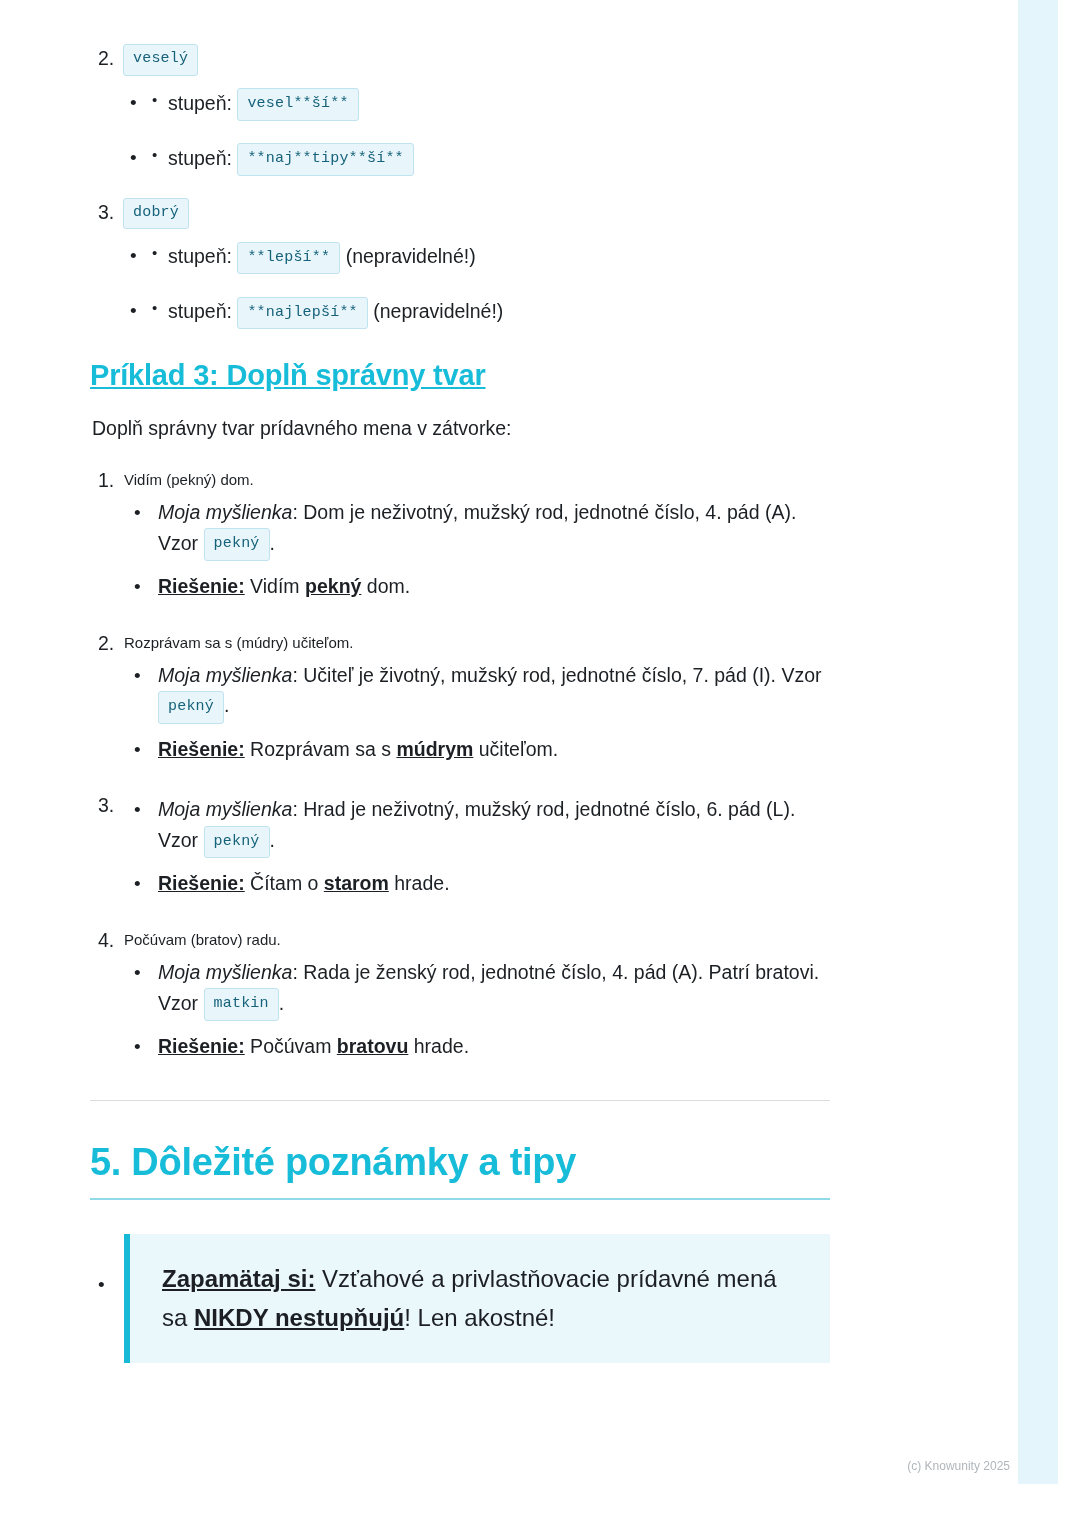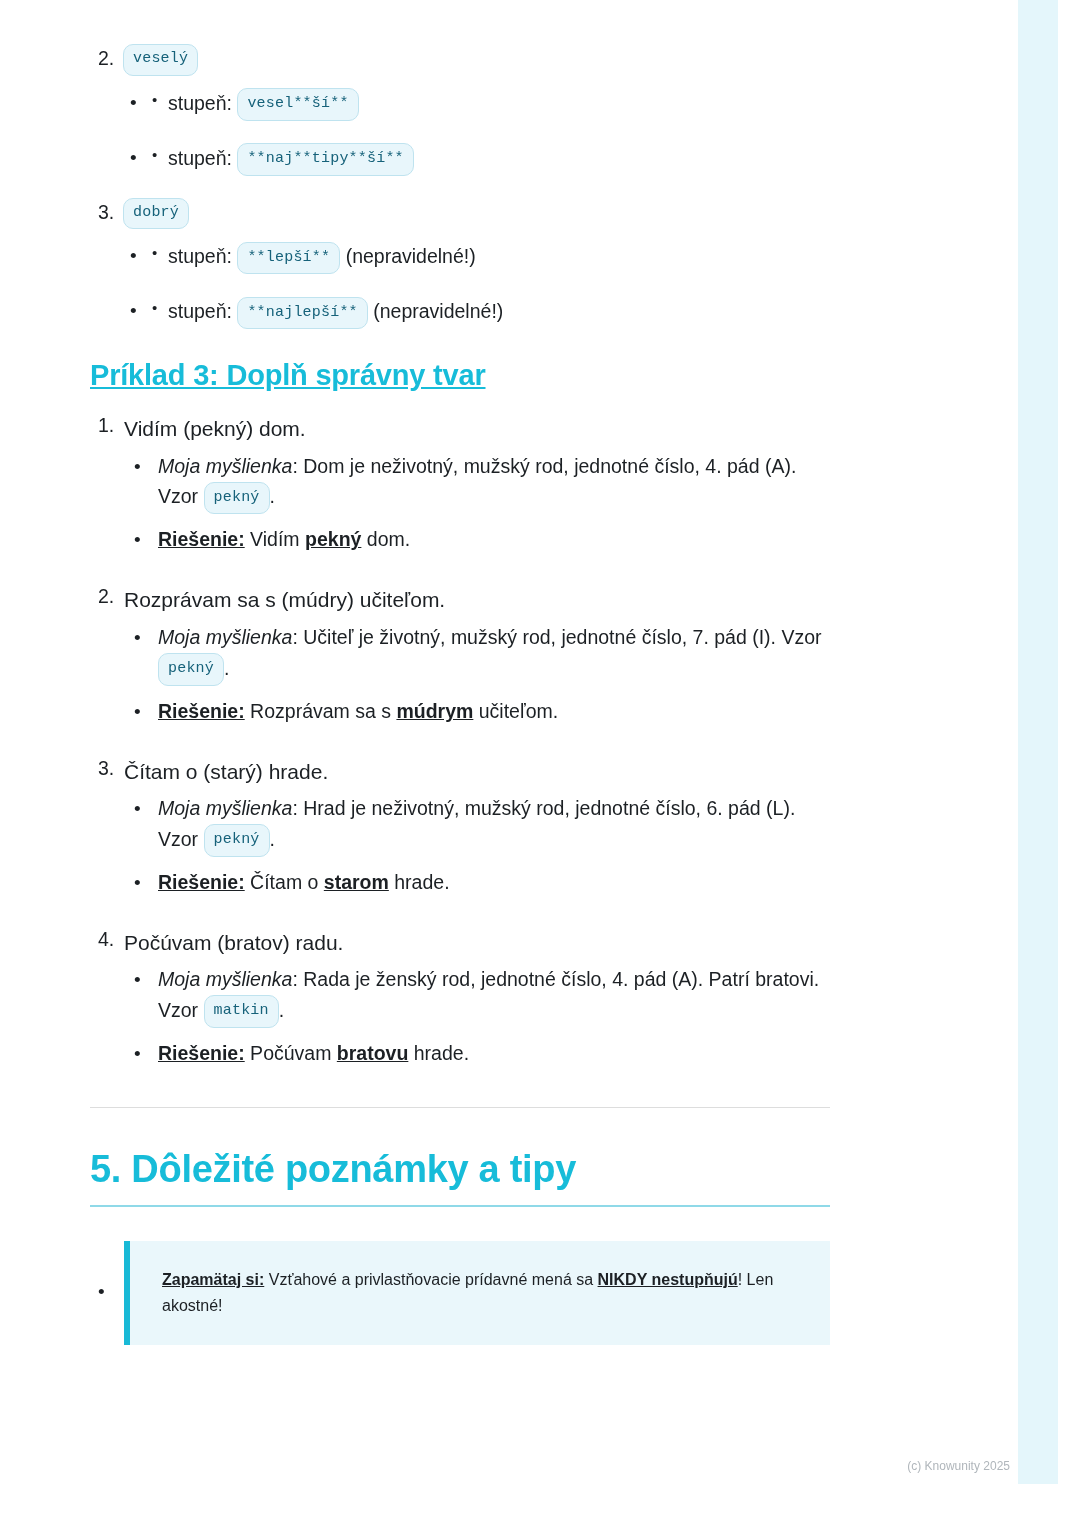--- a/index.html
+++ b/index.html
@@ -50,21 +50,21 @@
     top: 0;
     font-size: 19.5px;
     color: #1c2024;
   }
   .code {
     display: inline-block;
     font-family: "Liberation Mono", monospace;
     font-size: 15px;
     background: #e8f6fb;
     border: 1px solid #bfe3ef;
-    border-radius: 10px;
+    border-radius: 3px;
     padding: 3px 9px 4px 9px;
     color: #16627a;
     vertical-align: middle;
     letter-spacing: 0.2px;
   }
   .sub-li {
     position: relative;
     padding-left: 78px;
     font-size: 19.5px;
     line-height: 1.55;
@@ -109,21 +109,21 @@
     padding-left: 34px;
     margin-bottom: 6px;
   }
   .ex-num {
     position: absolute;
     left: 8px;
     top: 0;
     font-size: 19.5px;
   }
   .ex-title {
-    font-size: 21px;
+    font-size: 15px;
     line-height: 1.45;
     margin-bottom: 6px;
   }
   .ex-sub {
     position: relative;
     padding-left: 34px;
     font-size: 19.5px;
     line-height: 1.58;
     margin-bottom: 10px;
   }
@@ -163,21 +163,21 @@
   .note-row .dot {
     position: absolute;
     left: 8px;
     top: 40px;
     font-size: 19px;
   }
   .callout {
     background: #eaf7fb;
     border-left: 6px solid #18b9d6;
     padding: 26px 28px 26px 32px;
-    font-size: 16px;
+    font-size: 24px;
     line-height: 1.62;
     color: #1c2024;
   }
 
   .footer {
     position: absolute;
     right: 70px;
     bottom: 55px;
     font-size: 12px;
     color: #b0b6bb;
@@ -228,20 +228,21 @@
     <div class="spacer-14"></div>
     <div class="sub-li">
       <span class="b1">•</span>
       <span class="b2">•</span>
       <span>stupeň:</span>
       <span class="code">**najlepší**</span>
       <span>(nepravidelné!)</span>
     </div>
 
     <h2 class="section-h">Príklad 3: Doplň správny tvar</h2>
+    <p class="intro-p">Doplň správny tvar prídavného mena v zátvorke:</p>
 
     <div class="ex-item">
       <span class="ex-num">1.</span>
       <div class="ex-title">Vidím (pekný) dom.</div>
       <div class="ex-sub">
         <span class="dot">•</span>
         <span class="it">Moja myšlienka</span><span>: Dom je neživotný, mužský rod, jednotné číslo, 4. pád (A). Vzor</span>
         <span class="code">pekný</span><span>.</span>
       </div>
       <div class="ex-sub">
@@ -263,21 +264,20 @@
       <div class="ex-sub">
         <span class="dot">•</span>
         <span class="bold">Riešenie:</span><span> Rozprávam sa s </span><span class="bold">múdrym</span><span> učiteľom.</span>
       </div>
     </div>
 
     <div class="spacer-20"></div>
 
     <div class="ex-item">
       <span class="ex-num">3.</span>
-      <div class="ex-title">Čítam o (starý) hrade.</div>
       <div class="ex-sub">
         <span class="dot">•</span>
         <span class="it">Moja myšlienka</span><span>: Hrad je neživotný, mužský rod, jednotné číslo, 6. pád (L). Vzor</span>
         <span class="code">pekný</span><span>.</span>
       </div>
       <div class="ex-sub">
         <span class="dot">•</span>
         <span class="bold">Riešenie:</span><span> Čítam o </span><span class="bold">starom</span><span> hrade.</span>
       </div>
     </div>

